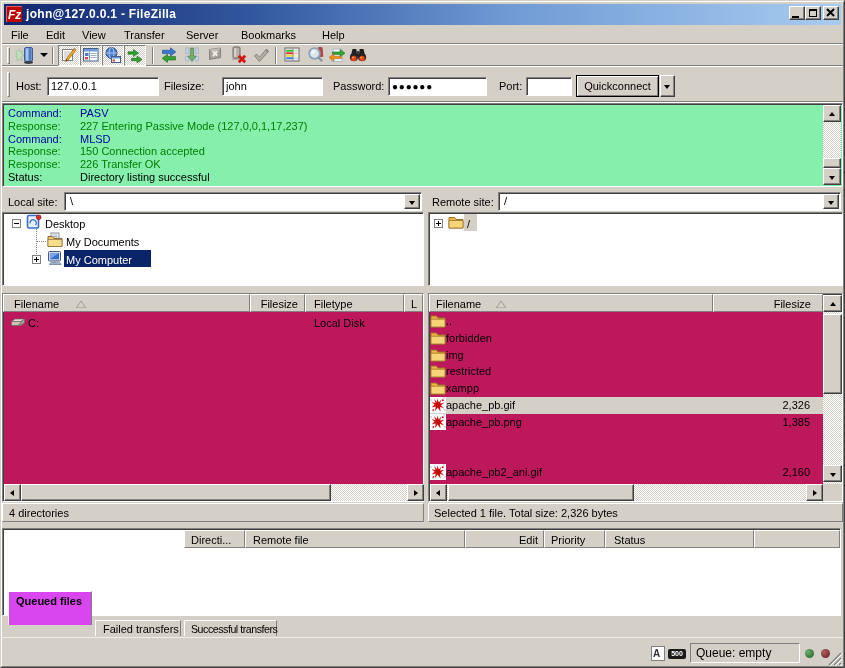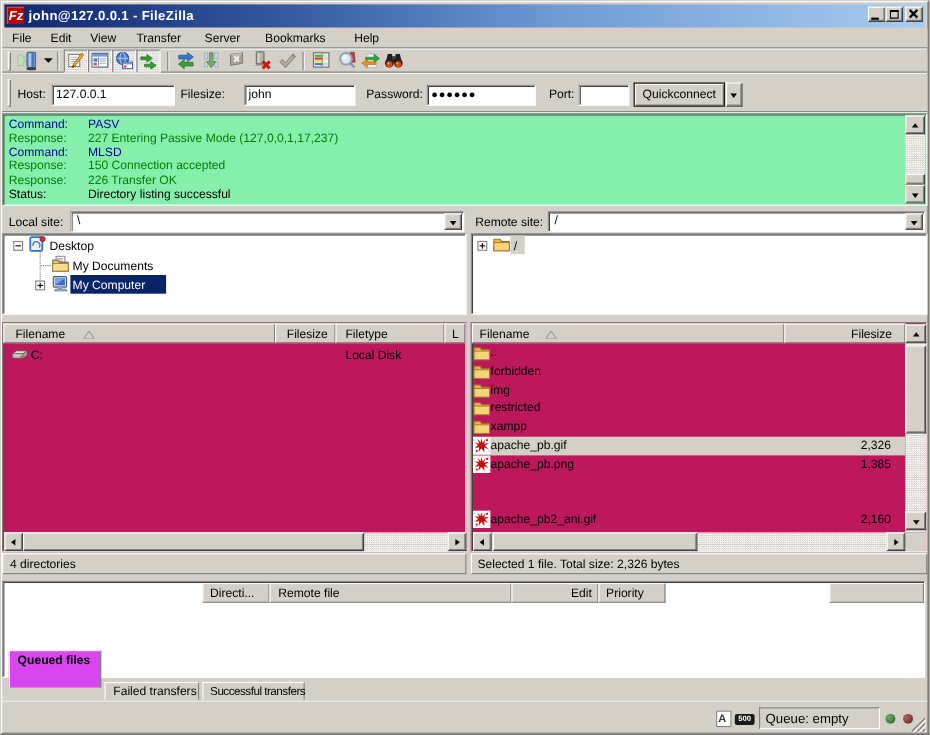--- a/index.html
+++ b/index.html
@@ -482,20 +482,23 @@
     </div>
   <div class="hcell" style="top:1px;left:242px;width:220px">
       <span style="left:7px">Remote file</span>
     </div>
   <div class="hcell" style="top:1px;left:462px;width:79px">
       <span style="right:5px">Edit</span>
     </div>
   <div class="hcell" style="top:1px;left:541px;width:61px">
       <span style="left:6px">Priority</span>
     </div>
+  <div class="hcell" style="top:1px;left:602px;width:149px">
+      <span style="left:8px">Status</span>
+    </div>
   <div class="hcell" style="top:1px;left:751px;width:86px"></div>
 </div>
 
 <div class="tab" style="left:8px;top:591px;width:84px;height:34px;background:#d946ef;z-index:2">
     <span class="abs" style="left:7px;top:3px;font-weight:bold">Queued files</span>
   </div>
 <div class="tab" style="left:95px;top:620px;width:86px">
     <span class="abs" style="left:7px;top:2px">Failed transfers</span>
   </div>
 <div class="tab" style="left:184px;top:620px;width:93px">

